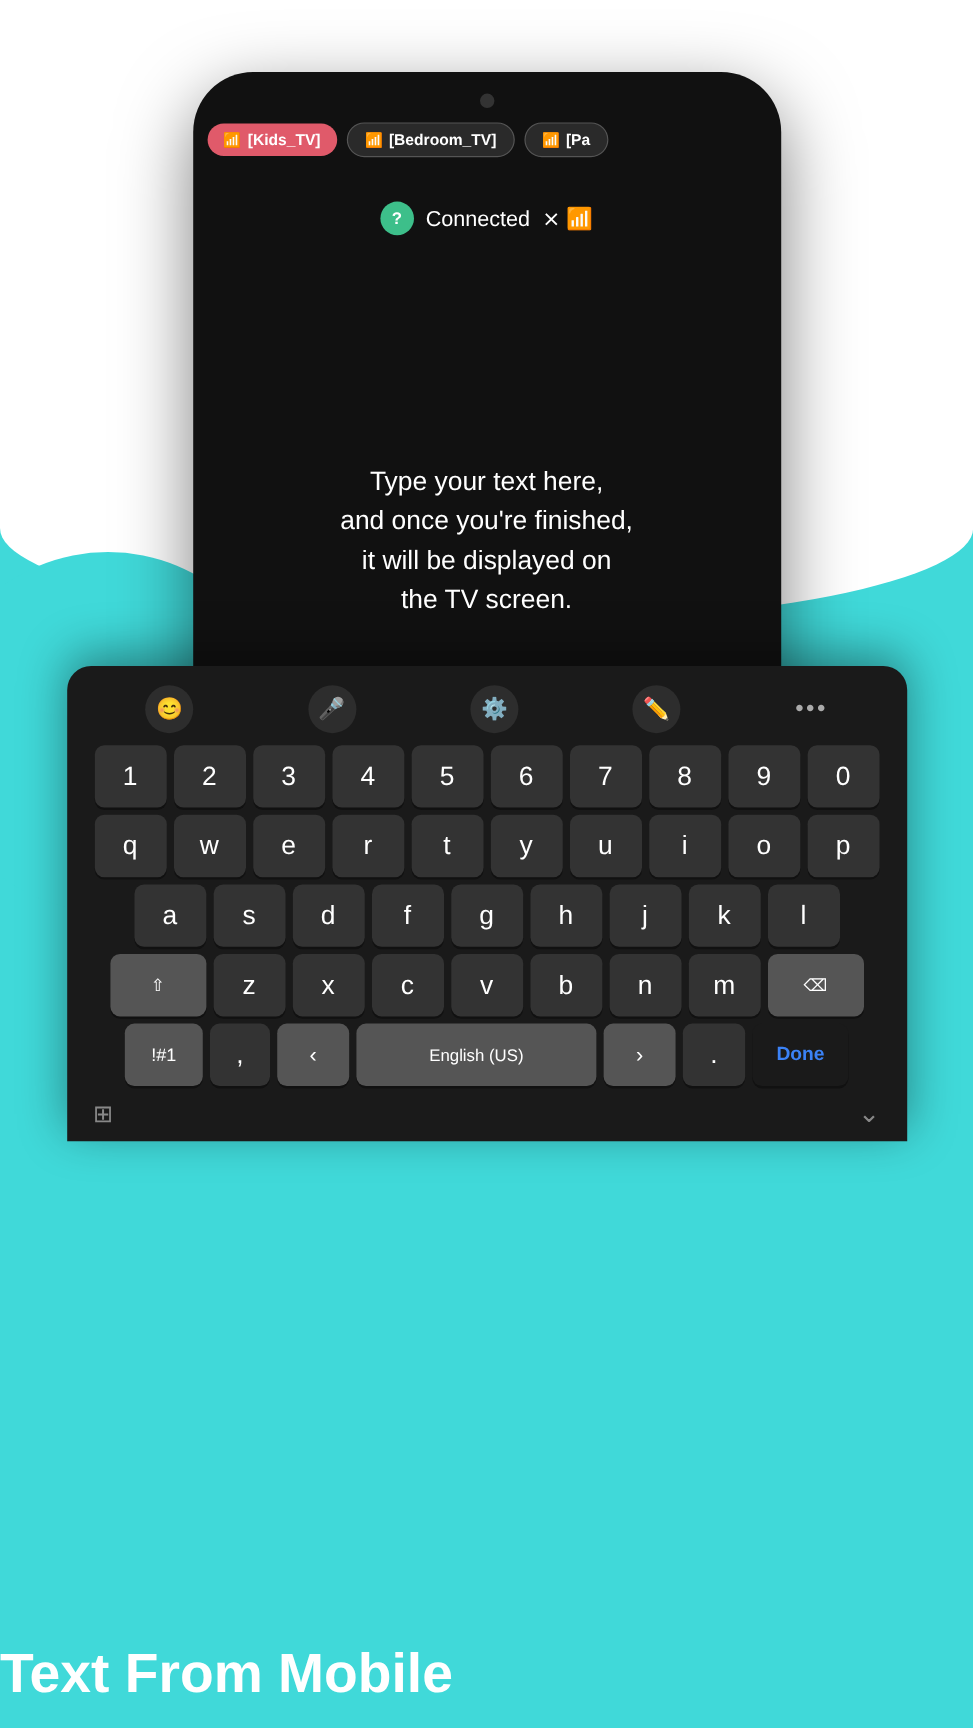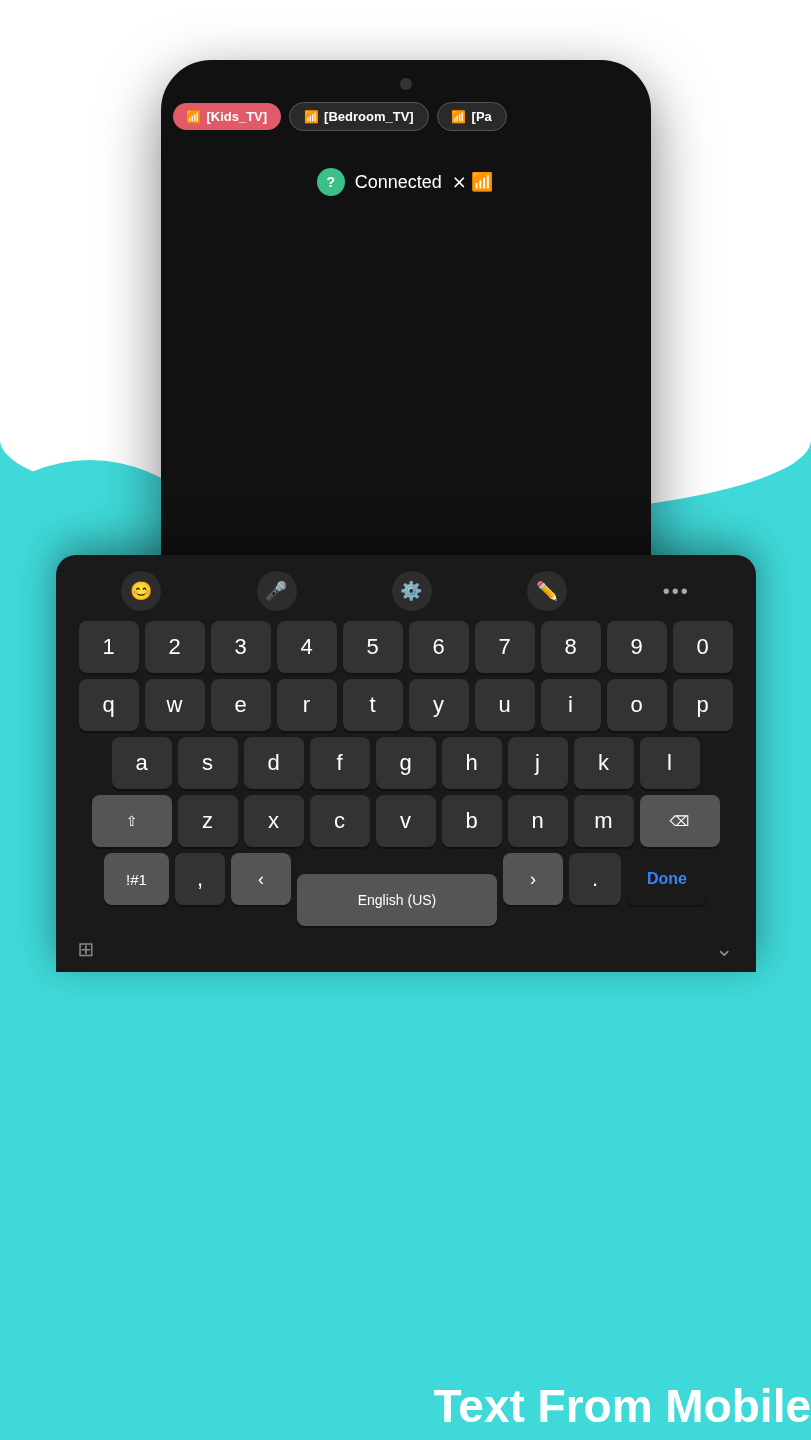--- a/index.html
+++ b/index.html
@@ -216,21 +216,21 @@
       font-weight: 400;
       cursor: pointer;
       flex: 1;
       max-width: 60px;
       box-shadow: 0 2px 0 #111;
     }
     .key.action { background: #555; font-size: 14px; }
     .key.action-blue { background: #1a1a1a; color: #3b82f6; font-size: 16px; font-weight: 700; flex: 1.2; max-width: 80px; }
     .key.shift-key { flex: 1.2; max-width: 80px; }
     .key.backspace-key { flex: 1.2; max-width: 80px; }
-    .key.space-key { flex: 3; max-width: 200px; margin-top: 21px; }
+    .key.space-key { flex: 3; max-width: 200px; }
     .key.period { flex: 0.7; max-width: 50px; }
     .key.symbols { min-width: 55px; flex: 0.9; max-width: 65px; font-size: 15px; }
     .key.comma { min-width: 40px; flex: 0.6; max-width: 50px; }
 
     
     .keyboard-bottom {
       display: flex;
       align-items: center;
       justify-content: space-between;
       padding: 4px 14px 0 14px;
@@ -240,23 +240,23 @@
       font-size: 20px;
     }
     .keyboard-collapse-icon {
       color: #888;
       font-size: 22px;
     }
 
     
     .marketing-section {
       position: absolute;
-      bottom: 8px;
+      bottom: 20px;
       left: 0; right: 0;
-      text-align: right;
+      text-align: left;
       z-index: 5;
     }
 
     .marketing-title {
       font-size: 46px;
       font-weight: 900;
       color: white;
       line-height: 1.1;
     }
 
@@ -295,20 +295,25 @@
     </div>
 
     <div class="status-bar">
       <div class="status-icon-circle">
         <span>?</span>
       </div>
       <span class="status-text">Connected</span>
       <span class="bluetooth-icon">⨯ 📶</span>
     </div>
 
+    <div class="phone-content">
+      <div class="phone-message">
+        Type your text here,<br>and once you're finished,<br>it will be displayed on<br>the TV screen.
+      </div>
+    </div>
 
   </div>
 </div>
 
 <div class="keyboard-wrapper">
 
   <div class="keyboard-toolbar">
     <div class="toolbar-icon">😊</div>
     <div class="toolbar-icon">🎤</div>
     <div class="toolbar-icon">⚙️</div>

